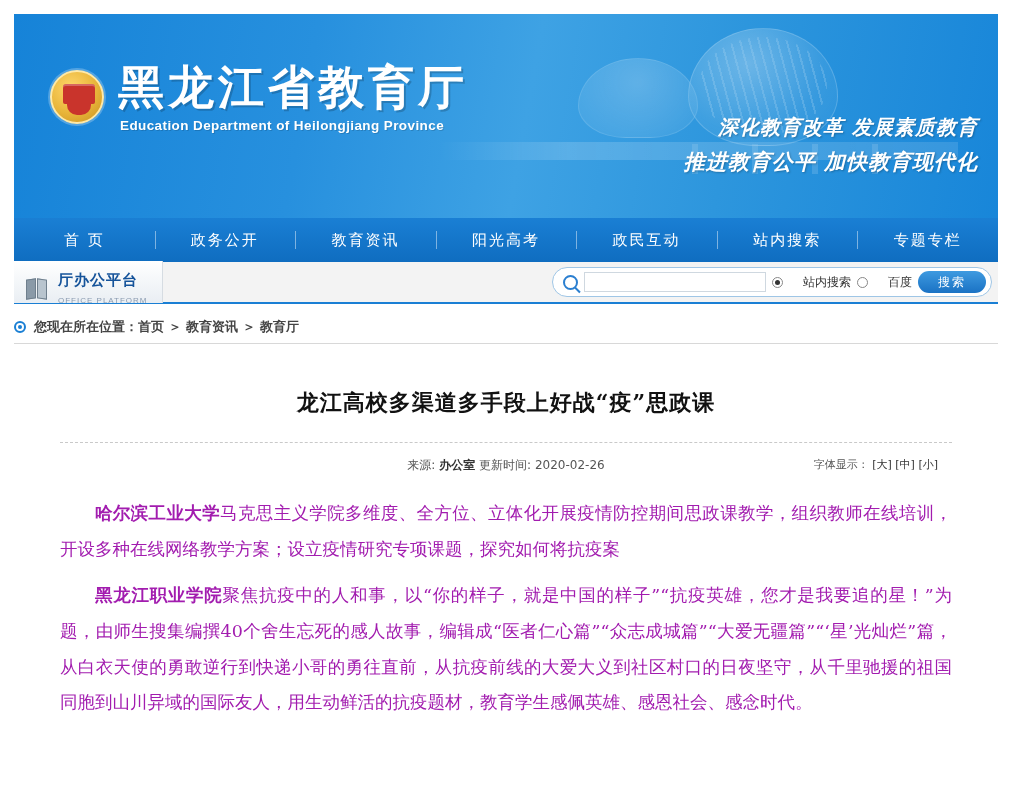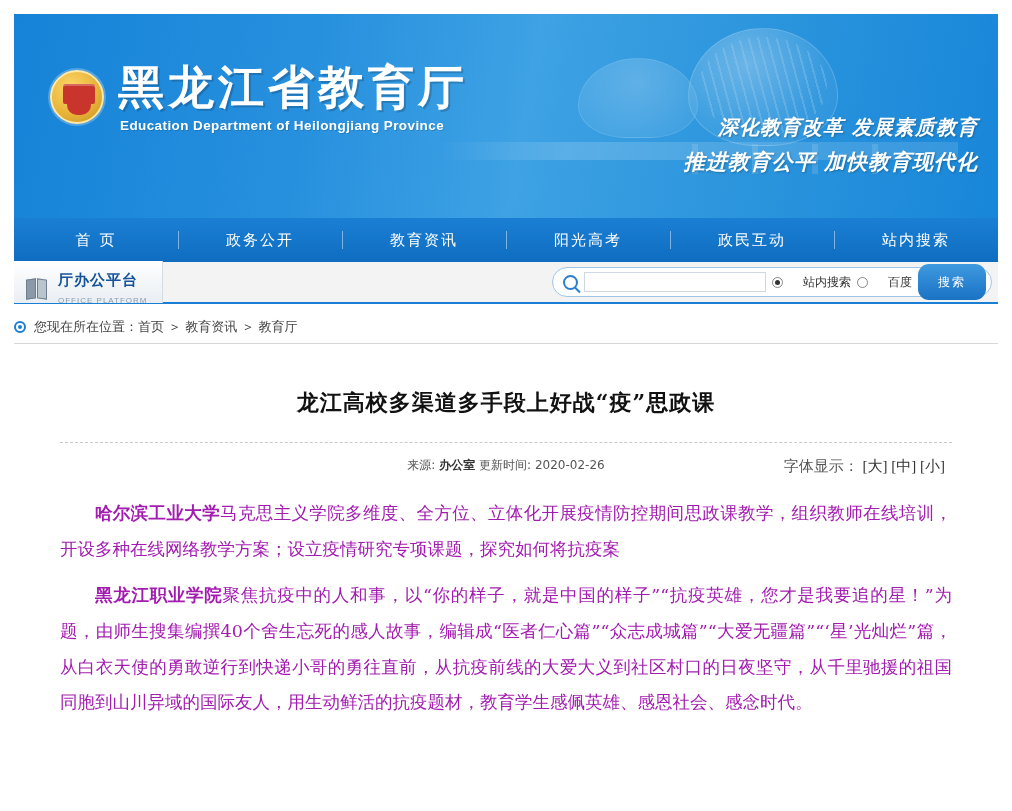--- a/index.html
+++ b/index.html
@@ -159,30 +159,30 @@
   }
   .radio-wrap { display:flex; align-items:center; gap:20px; font-size: 12px; color:#333; white-space:nowrap;
     font-family: "DejaVu Sans", "Liberation Sans", sans-serif; }
   .radio-wrap .rd {
     width: 11px; height: 11px; border:1px solid #888; border-radius:50%; background:#fff; position:relative;
   }
   .radio-wrap .rd.on:after {
     content:""; position:absolute; left:2px; top:2px; width:5px; height:5px; border-radius:50%; background:#333;
   }
   .btn-search {
-    width: 74px; height: 36px; border-radius: 11px; border:none;
+    width: 74px; height: 22px; border-radius: 11px; border:none;
     background: linear-gradient(to bottom,#3e9ae0,#1a72c4);
     color:#fff; font-size: 12px; letter-spacing:2px; cursor:pointer;
     font-family: "DejaVu Sans", "Liberation Sans", sans-serif;
   }
 
   
   .crumb {
     margin: 12px 14px 0 14px; height: 28px; display:flex; align-items:center; gap:8px;
-    border-bottom: 1px solid #d8d8d8; padding-bottom: 6px;
+    border-bottom: 1px solid #d8d8d8; padding-bottom: 6px; font-weight: bold;
   }
   .crumb .dot {
     width: 12px; height: 12px; border-radius:50%; border:2px solid #1a7fd4; background:#fff;
     position:relative; flex:none;
   }
   .crumb .dot:after { content:""; position:absolute; left:2px; top:2px; width:4px; height:4px; border-radius:50%; background:#1a7fd4; }
   .crumb .txt {
     font-size: 13px; color:#444;
     font-family: "DejaVu Sans", "Liberation Sans", sans-serif;
   }
@@ -196,21 +196,21 @@
   }
   .meta {
     margin-top: 24px; border-top: 1px dashed #c9c9c9; padding-top: 14px;
     display:flex; align-items:center; justify-content:center; position:relative;
     font-size: 12px; color:#555;
     font-family: "DejaVu Sans", "Liberation Sans", sans-serif;
   }
   .meta .src { color:#555; }
   .meta .src b { color:#333; font-weight:700; }
   .meta .fontsize {
-    position:absolute; right: 7px; top: 14px; font-size: 15px; color:#555;font-family:Liberation Serif, serif;
+    position:absolute; right: 14px; top: 14px; font-size: 11px; color:#555;
   }
   .meta .fontsize a { color:#333; text-decoration:none; cursor:pointer; }
 
   .body-text {
     margin-top: 22px;
     font-family: "DejaVu Serif", "Liberation Serif", serif;
     font-size: 17.5px; color:#a21caf; line-height: 2.05;
     text-align: justify;
   }
   .body-text p { margin: 0 0 10px 0; text-indent: 2em; }
@@ -238,20 +238,21 @@
     <div class="slogan2">推进教育公平 加快教育现代化</div>
   </div>
 
   <div class="nav">
     <div class="item">首 页</div>
     <div class="item">政务公开</div>
     <div class="item">教育资讯</div>
     <div class="item">阳光高考</div>
     <div class="item">政民互动</div>
     <div class="item">站内搜索</div>
+    <div class="item">专题专栏</div>
   </div>
 
   <div class="searchrow">
     <div class="platform">
       <span class="bookicon">
         <span class="b1"></span>
           <span class="b2"></span>
       </span>
       <span class="ptxt">
         <span class="cn">厅办公平台</span><br>

